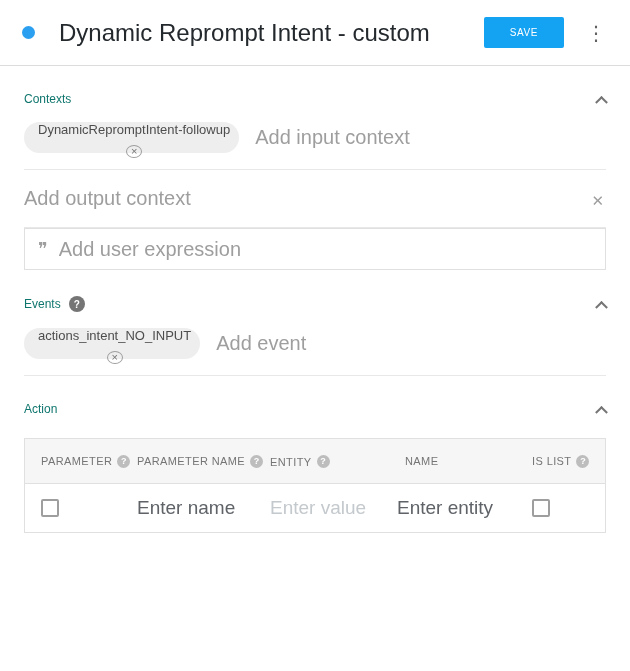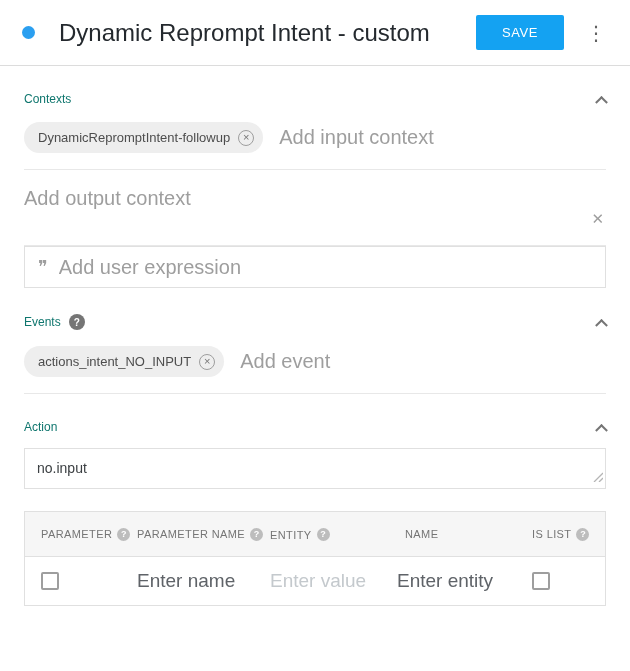--- a/index.html
+++ b/index.html
@@ -20,21 +20,21 @@
     width: 13px; height: 13px; border-radius: 50%;
     background: #2b9ff0; flex: 0 0 auto;
   }
   .page-title {
     font-size: 24px; font-weight: 500; color: #24292e;
     margin-left: 24px; flex: 1 1 auto;
     white-space: nowrap; overflow: hidden;
   }
   .save-btn {
     background: #14a2f2; color: #fff; border: none;
-    font-family: inherit; font-size: 13px; font-weight: 500;
+    font-family: inherit; font-size: 10px; font-weight: 500;
     letter-spacing: 0.6px; padding: 10px 26px; border-radius: 2px;
     cursor: pointer; margin-right: 16px;
   }
   .kebab {
     font-size: 20px; color: #616161; line-height: 1;
     padding: 4px 6px; cursor: pointer; user-select: none;
   }
 
   main { padding: 0 24px 10px; }
 
@@ -67,35 +67,36 @@
   
   .chip-row {
     display: flex; align-items: center; gap: 16px;
     padding: 8px 0 16px; border-bottom: 1px solid #e8e8e8;
   }
   .chip {
     background: #eeeeee; border-radius: 16px; height: 31px;
     display: inline-flex; align-items: center; gap: 8px;
     padding: 0 9px 0 14px; font-size: 13px; color: #4d4d4d;
     white-space: nowrap;
+    flex-direction: column;
   }
   .chip-close {
     width: 16px; height: 16px; border: 1px solid #9e9e9e; border-radius: 50%;
     color: #757575; font-size: 11px; line-height: 1;
     display: inline-flex; align-items: center; justify-content: center;
     cursor: pointer;
   }
   .bare-input {
     border: none; outline: none; background: transparent;
     font-family: inherit; font-size: 20px; color: #424242; flex: 1 1 auto;
     min-width: 60px;
   }
   .output-row {
-    display: flex; align-items: flex-start;
-    padding: 17px 0; border-bottom: 1px solid #e8e8e8; flex-direction: column;
+    display: flex; align-items: flex-end;
+    padding: 17px 0; border-bottom: 1px solid #e8e8e8;
   }
   .clear-x {
     margin-left: auto; color: #9e9e9e; font-size: 15px; font-weight: bold;
     cursor: pointer; padding: 0 2px;
   }
 
   
   .search-input {
     border: none; outline: none; background: transparent;
     font-family: inherit; font-size: 13.5px; color: #424242;
@@ -209,29 +210,20 @@
     </section>
 
     <section>
       <div class="section-head" style="margin-bottom:14px;">
         <span class="section-title">Action</span>
         <div class="head-right">
           <span class="chevron"></span>
         </div>
       </div>
 
-      <div class="textarea-wrap">
-        <textarea class="action-textarea" style="">no.input</textarea>
-        <span class="resize-corner">
-          <svg width="10" height="10">
-            <line x1="1" y1="10" x2="10" y2="1" stroke="#b5b5b5" stroke-width="1.3"></line>
-            <line x1="6" y1="10" x2="10" y2="6" stroke="#b5b5b5" stroke-width="1.3"></line>
-          </svg>
-        </span>
-      </div>
     </section>
 
     <div class="param-table">
       <div class="param-head">
         <div class="col col-1">
           <span class="th-label">PARAMETER</span>
           <span class="help-light">?</span>
         </div>
         <div class="col col-2">
           <span class="th-label">PARAMETER NAME</span>

